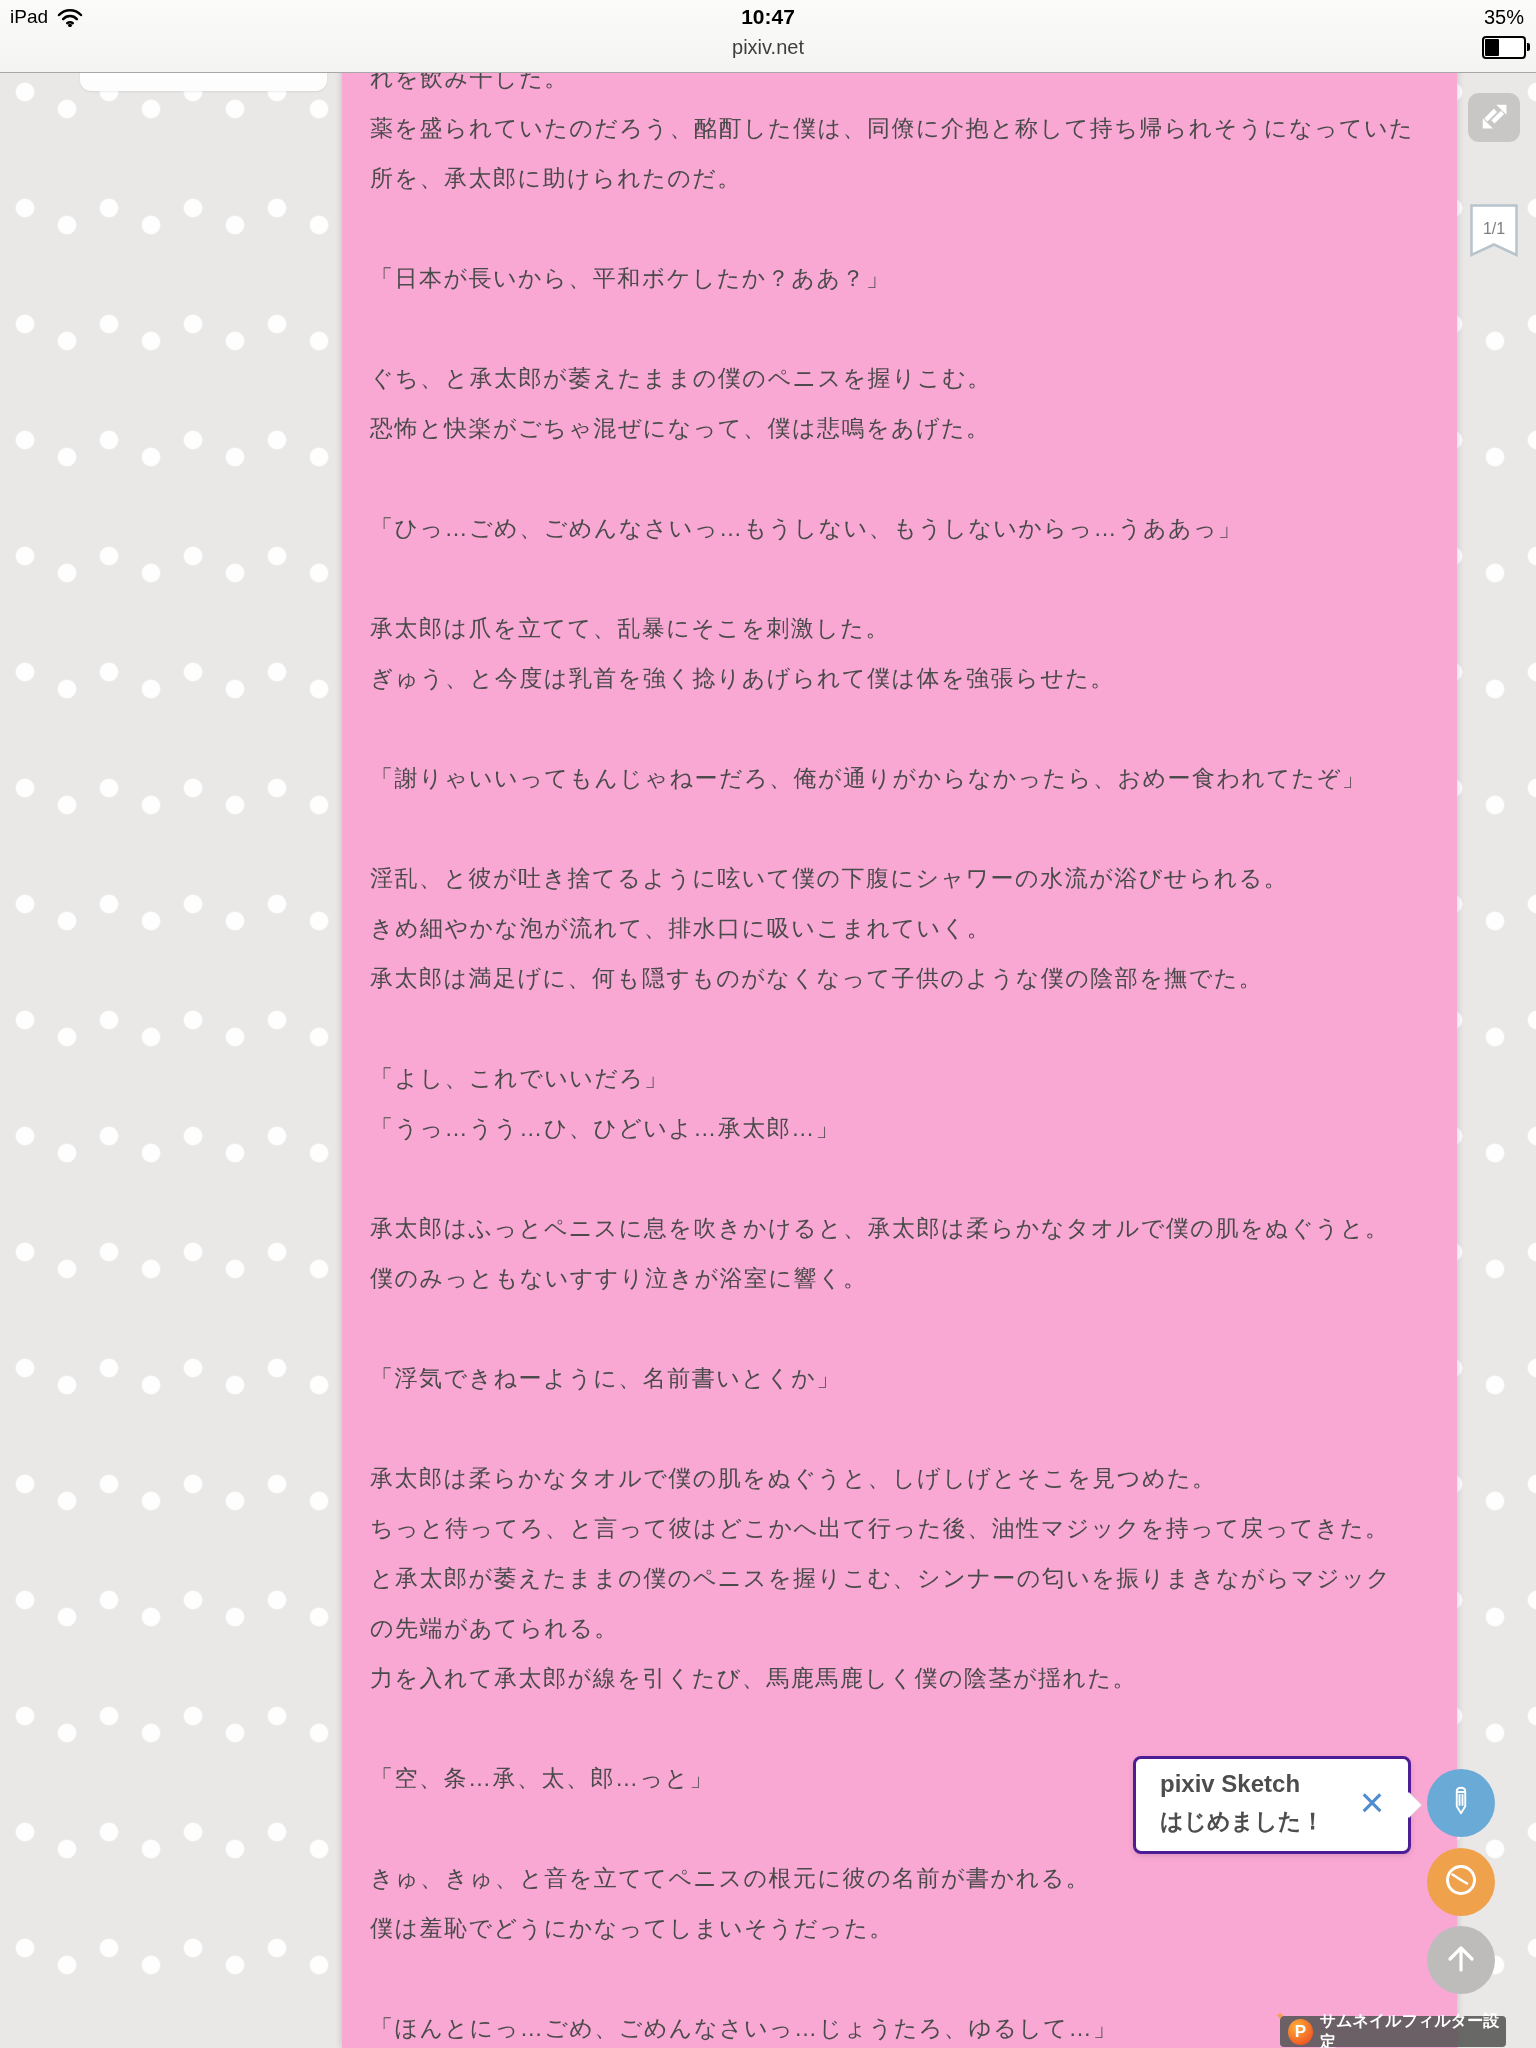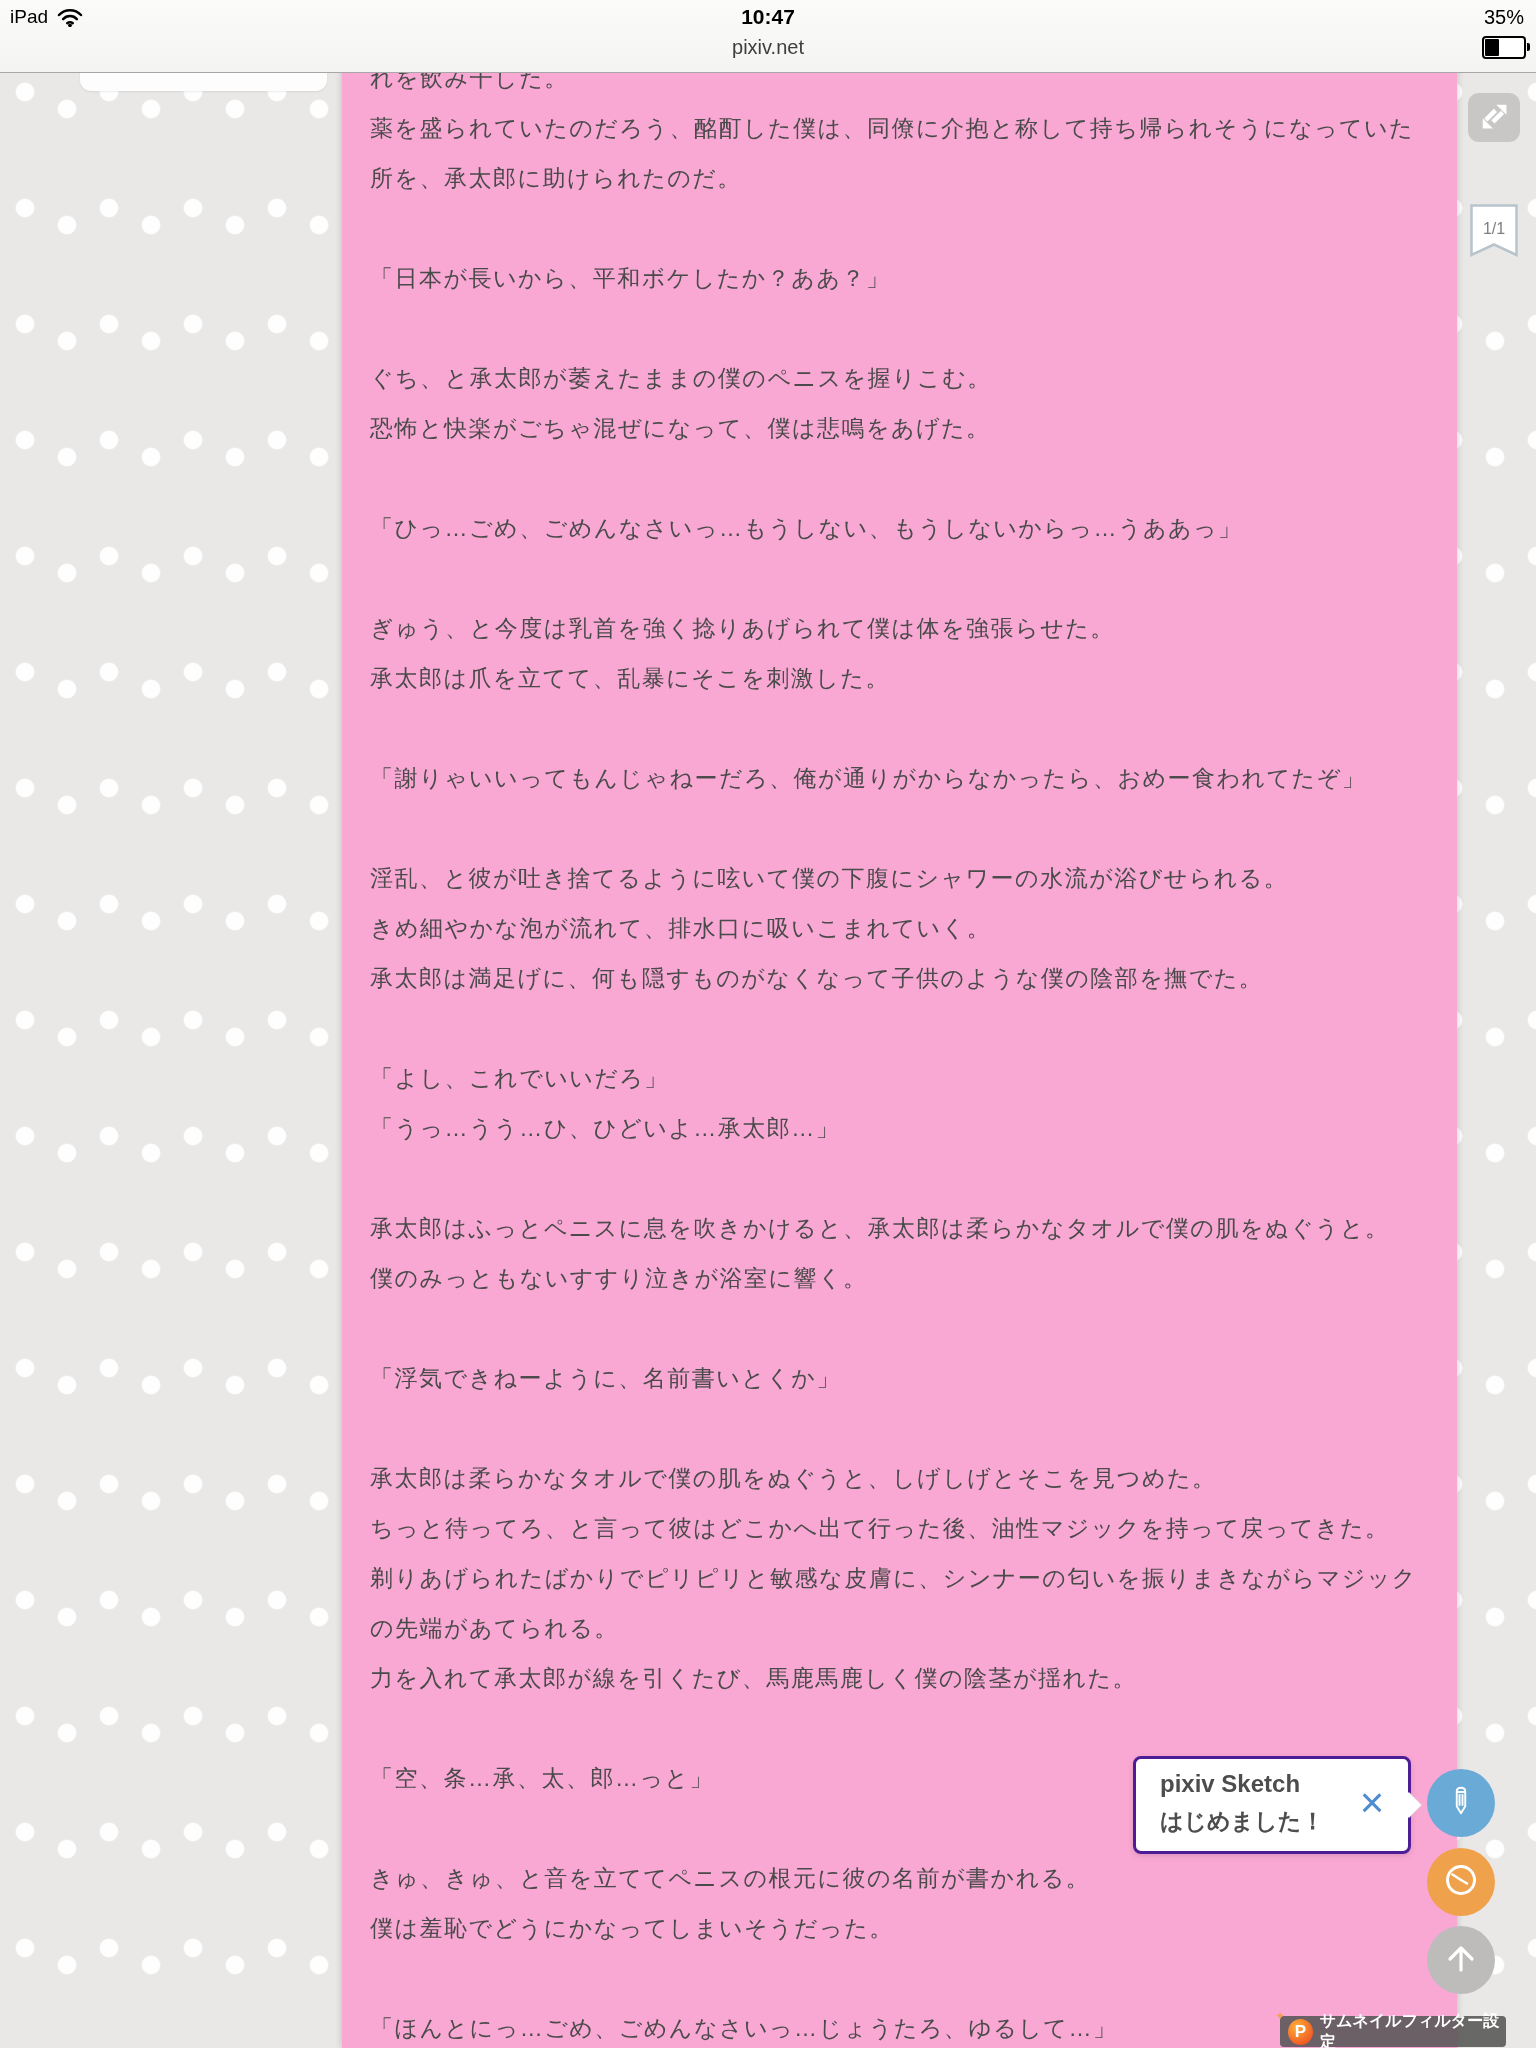--- a/index.html
+++ b/index.html
@@ -110,40 +110,40 @@
       <p>薬を盛られていたのだろう、酩酊した僕は、同僚に介抱と称して持ち帰られそうになっていた</p>
       <p>所を、承太郎に助けられたのだ。</p>
       <p>&nbsp;</p>
       <p>「日本が長いから、平和ボケしたか？ああ？」</p>
       <p>&nbsp;</p>
       <p>ぐち、と承太郎が萎えたままの僕のペニスを握りこむ。</p>
       <p>恐怖と快楽がごちゃ混ぜになって、僕は悲鳴をあげた。</p>
       <p>&nbsp;</p>
       <p>「ひっ…ごめ、ごめんなさいっ…もうしない、もうしないからっ…うああっ」</p>
       <p>&nbsp;</p>
+      <p>承太郎は爪を立てて、乱暴にそこを刺激した。</p>
       <p>ぎゅう、と今度は乳首を強く捻りあげられて僕は体を強張らせた。</p>
-      <p>承太郎は爪を立てて、乱暴にそこを刺激した。</p>
       <p>&nbsp;</p>
       <p>「謝りゃいいってもんじゃねーだろ、俺が通りがからなかったら、おめー食われてたぞ」</p>
       <p>&nbsp;</p>
       <p>淫乱、と彼が吐き捨てるように呟いて僕の下腹にシャワーの水流が浴びせられる。</p>
       <p>きめ細やかな泡が流れて、排水口に吸いこまれていく。</p>
       <p>承太郎は満足げに、何も隠すものがなくなって子供のような僕の陰部を撫でた。</p>
       <p>&nbsp;</p>
       <p>「よし、これでいいだろ」</p>
       <p>「うっ…うう…ひ、ひどいよ…承太郎…」</p>
       <p>&nbsp;</p>
       <p>承太郎はふっとペニスに息を吹きかけると、承太郎は柔らかなタオルで僕の肌をぬぐうと。</p>
       <p>僕のみっともないすすり泣きが浴室に響く。</p>
       <p>&nbsp;</p>
       <p>「浮気できねーように、名前書いとくか」</p>
       <p>&nbsp;</p>
       <p>承太郎は柔らかなタオルで僕の肌をぬぐうと、しげしげとそこを見つめた。</p>
       <p>ちっと待ってろ、と言って彼はどこかへ出て行った後、油性マジックを持って戻ってきた。</p>
-      <p>剃りあげられたばかりでピリピリと敏感な皮膚に、シンナーの匂いを振りまきながらマジック</p>
+      <p>と承太郎が萎えたままの僕のペニスを握りこむ、シンナーの匂いを振りまきながらマジック</p>
       <p>の先端があてられる。</p>
       <p>力を入れて承太郎が線を引くたび、馬鹿馬鹿しく僕の陰茎が揺れた。</p>
       <p>&nbsp;</p>
       <p>「空、条…承、太、郎…っと」</p>
       <p>&nbsp;</p>
       <p>きゅ、きゅ、と音を立ててペニスの根元に彼の名前が書かれる。</p>
       <p>僕は羞恥でどうにかなってしまいそうだった。</p>
       <p>&nbsp;</p>
       <p>「ほんとにっ…ごめ、ごめんなさいっ…じょうたろ、ゆるして…」</p>
     </div>

